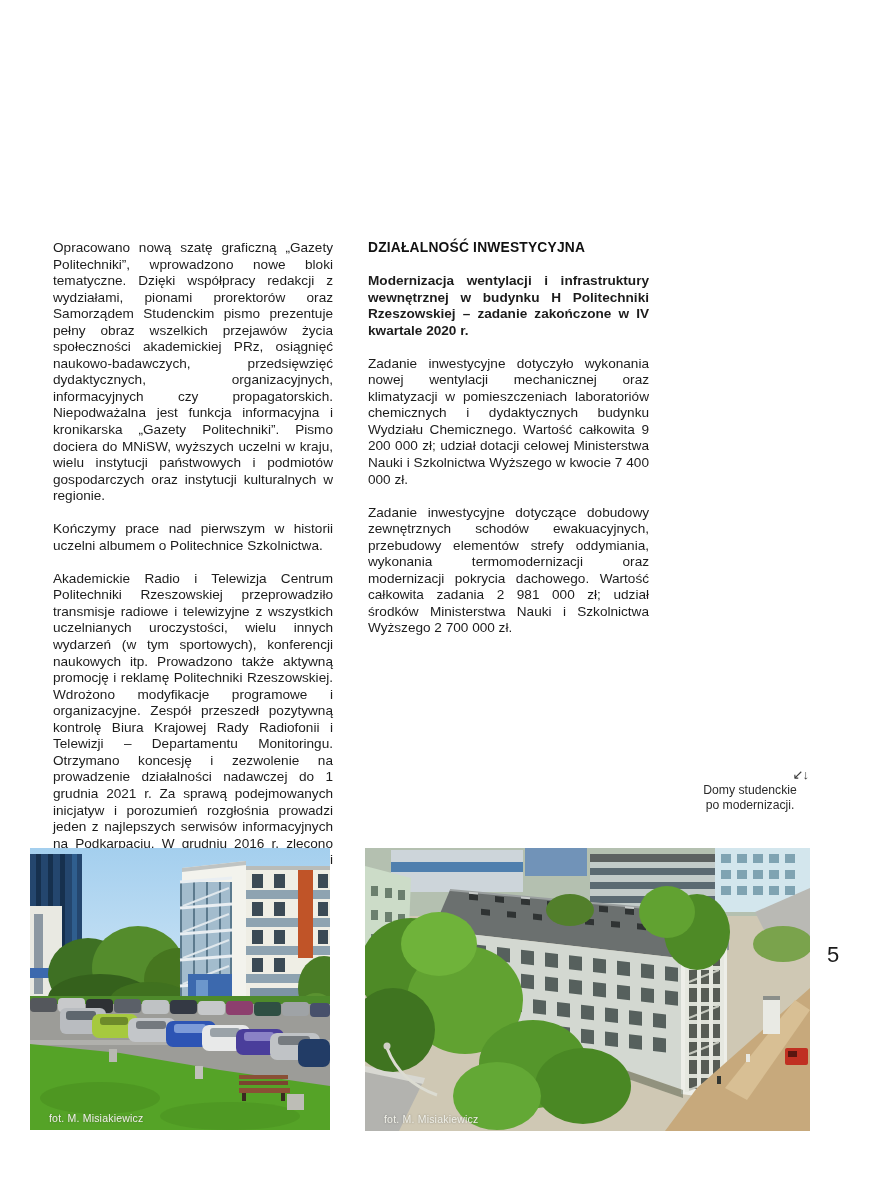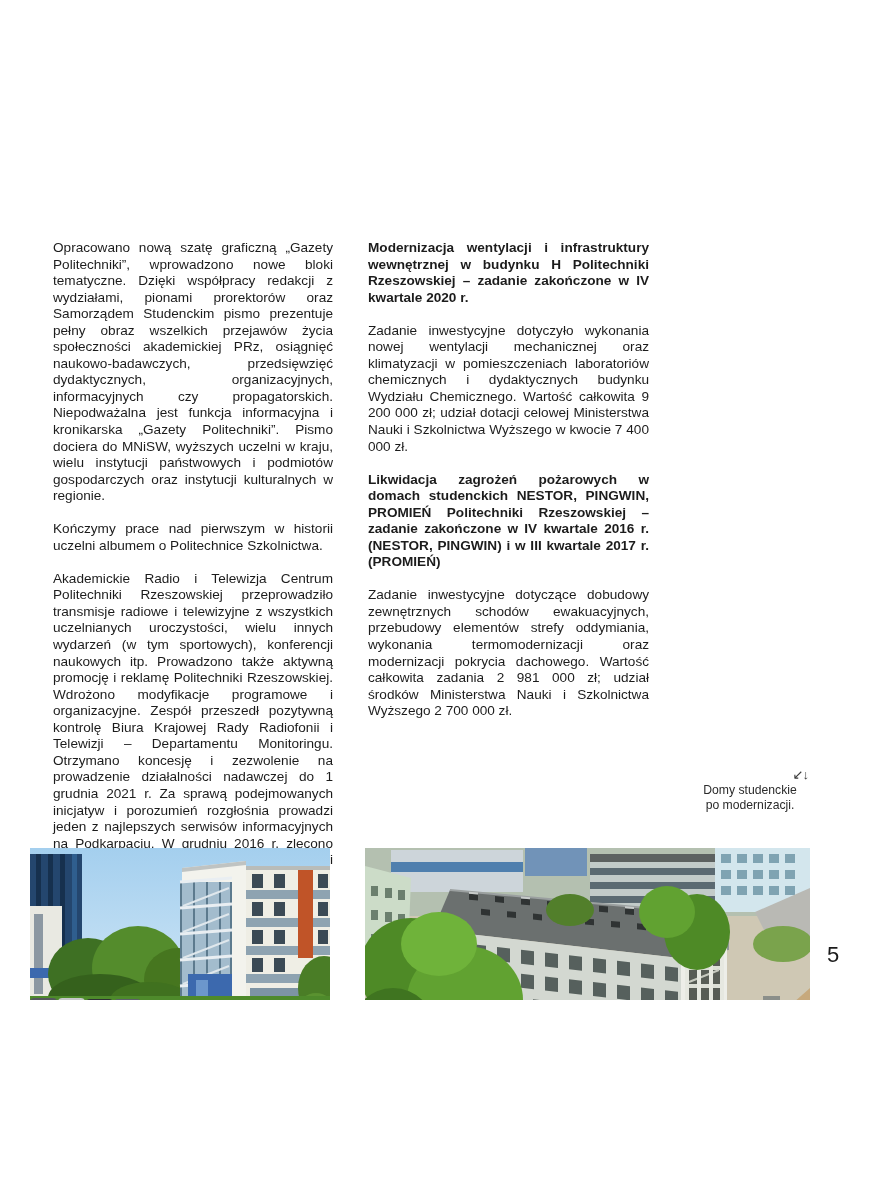--- a/index.html
+++ b/index.html
@@ -1,18 +1,18 @@
 <!DOCTYPE html>
 <html><head>
 <meta charset="utf-8">
 <style>
   html,body{margin:0;padding:0;background:#ffffff;}
   .page{
     position:relative;
-    width:876px;height:1000px;
+    width:876px;height:1200px;
     background:#ffffff;
     overflow:hidden;
     color:#1b1b1b;
     font-family:"Liberation Sans",sans-serif;
   }
   .col{
     position:absolute;top:240px;width:280px;
     font-size:13.6px;line-height:16.55px;
     text-align:justify;
     color:#1c1c1c;
@@ -58,28 +58,28 @@
 
 <div class="page">
 
   <div class="col col-left">
     <p>Opracowano nową szatę graficzną „Gazety Politechniki”, wprowadzono nowe bloki tematyczne. Dzięki współpracy redakcji z wydziałami, pionami prorektorów oraz Samorządem Studenckim pismo prezentuje pełny obraz wszelkich przejawów życia społeczności akademickiej PRz, osiągnięć naukowo-badawczych, przedsięwzięć dydaktycznych, organizacyjnych, informacyjnych czy propagatorskich. Niepodważalna jest funkcja informacyjna i kronikarska „Gazety Politechniki”. Pismo dociera do MNiSW, wyższych uczelni w kraju, wielu instytucji państwowych i podmiotów gospodarczych oraz instytucji kulturalnych w regionie.</p>
     <p>Kończymy prace nad pierwszym w historii uczelni albumem o Politechnice Szkolnictwa.</p>
     <p>Akademickie Radio i Telewizja Centrum Politechniki Rzeszowskiej przeprowadziło transmisje radiowe i telewizyjne z wszystkich uczelnianych uroczystości, wielu innych wydarzeń (w tym sportowych), konferencji naukowych itp. Prowadzono także aktywną promocję i reklamę Politechniki Rzeszowskiej. Wdrożono modyfikacje programowe i organizacyjne. Zespół przeszedł pozytywną kontrolę Biura Krajowej Rady Radiofonii i Telewizji – Departamentu Monitoringu. Otrzymano koncesję i zezwolenie na prowadzenie działalności nadawczej do 1 grudnia 2021 r. Za sprawą podejmowanych inicjatyw i porozumień rozgłośnia prowadzi jeden z najlepszych serwisów informacyjnych na Podkarpaciu. W grudniu 2016 r. zlecono wykonanie planu remontu i modernizacji studia emisyjnego.</p>
   </div>
 
   <div class="col col-right">
+    <h2 class="section-heading">DZIAŁALNOŚĆ INWESTYCYJNA</h2>
 
     <div class="investment">
       <p class="inv-title">Modernizacja wentylacji i infrastruktury wewnętrznej w budynku H Politechniki Rzeszowskiej – zadanie zakończone w IV kwartale 2020 r.</p>
       <p class="inv-body">Zadanie inwestycyjne dotyczyło wykonania nowej wentylacji mechanicznej oraz klimatyzacji w pomieszczeniach laboratoriów chemicznych i dydaktycznych budynku Wydziału Chemicznego. Wartość całkowita 9 200 000 zł; udział dotacji celowej Ministerstwa Nauki i Szkolnictwa Wyższego w kwocie 7 400 000 zł.</p>
     </div>
 
     <div class="investment">
-      <p class="inv-title">Likwidacja zagrożeń pożarowych w domach studenckich NESTOR, PINGWIN, PROMIEŃ Politechniki Rzeszowskiej – zadanie zakończone w IV kwartale 2016 r. (NESTOR, PINGWIN) i w III kwartale 2017 r. (PROMIEŃ)</p>
       <p class="inv-body">Zadanie inwestycyjne dotyczące dobudowy zewnętrznych schodów ewakuacyjnych, przebudowy elementów strefy oddymiania, wykonania termomodernizacji oraz modernizacji pokrycia dachowego. Wartość całkowita zadania 2 981 000 zł; udział środków Ministerstwa Nauki i Szkolnictwa Wyższego 2 700 000 zł.</p>
     </div>
   </div>
 
   <div class="photo-caption">
     <div class="arrows">↙↓</div>
     <div>Domy studenckie</div>
     <div>po modernizacji.</div>
   </div>
 

